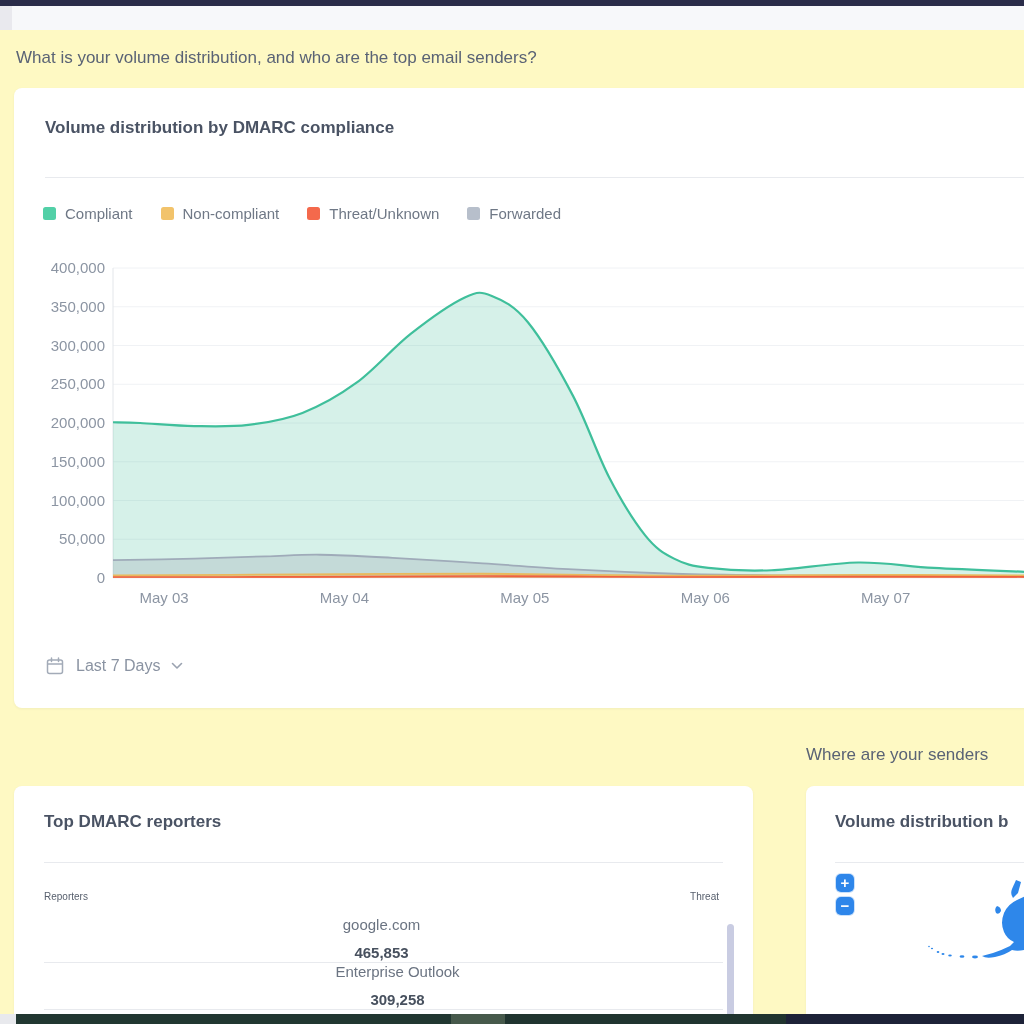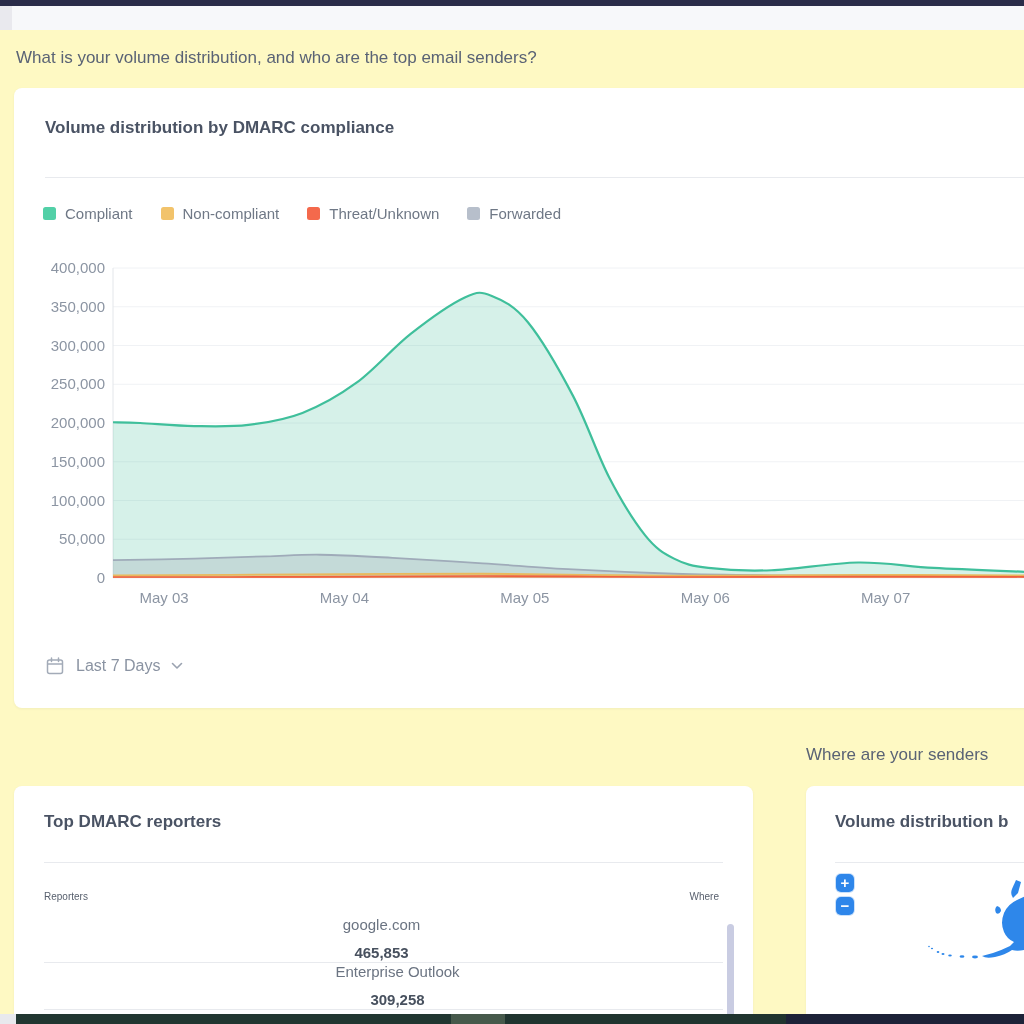--- a/index.html
+++ b/index.html
@@ -122,21 +122,21 @@
     </div>
   </div>
 
 
   <div class="card" style="left:14px;top:786px;width:739px;height:252px;">
     <div class="card-title" style="left:30px;top:26px;">Top DMARC reporters</div>
     <div class="divider" style="left:30px;top:76px;width:679px;"></div>
 
     <div class="tbl-header" style="left:30px;top:94px;width:675px;height:32px;">
       <span>Reporters</span>
-      <span>Where</span>
+      <span>Threat</span>
     </div>
 
     <div id="reporter-rows">
         <div class="tbl-row" style="left: 30px; width: 675px; height: 45px; top: 130px;">
           <span class="rname">google.com</span>
           <span class="rvol">465,853</span>
         </div>
         <div class="divider" style="left: 30px; width: 679px; top: 176px;"></div>
         <div class="tbl-row" style="left: 46px; width: 675px; height: 45px; top: 177px;">
           <span class="rname">Enterprise Outlook</span>

